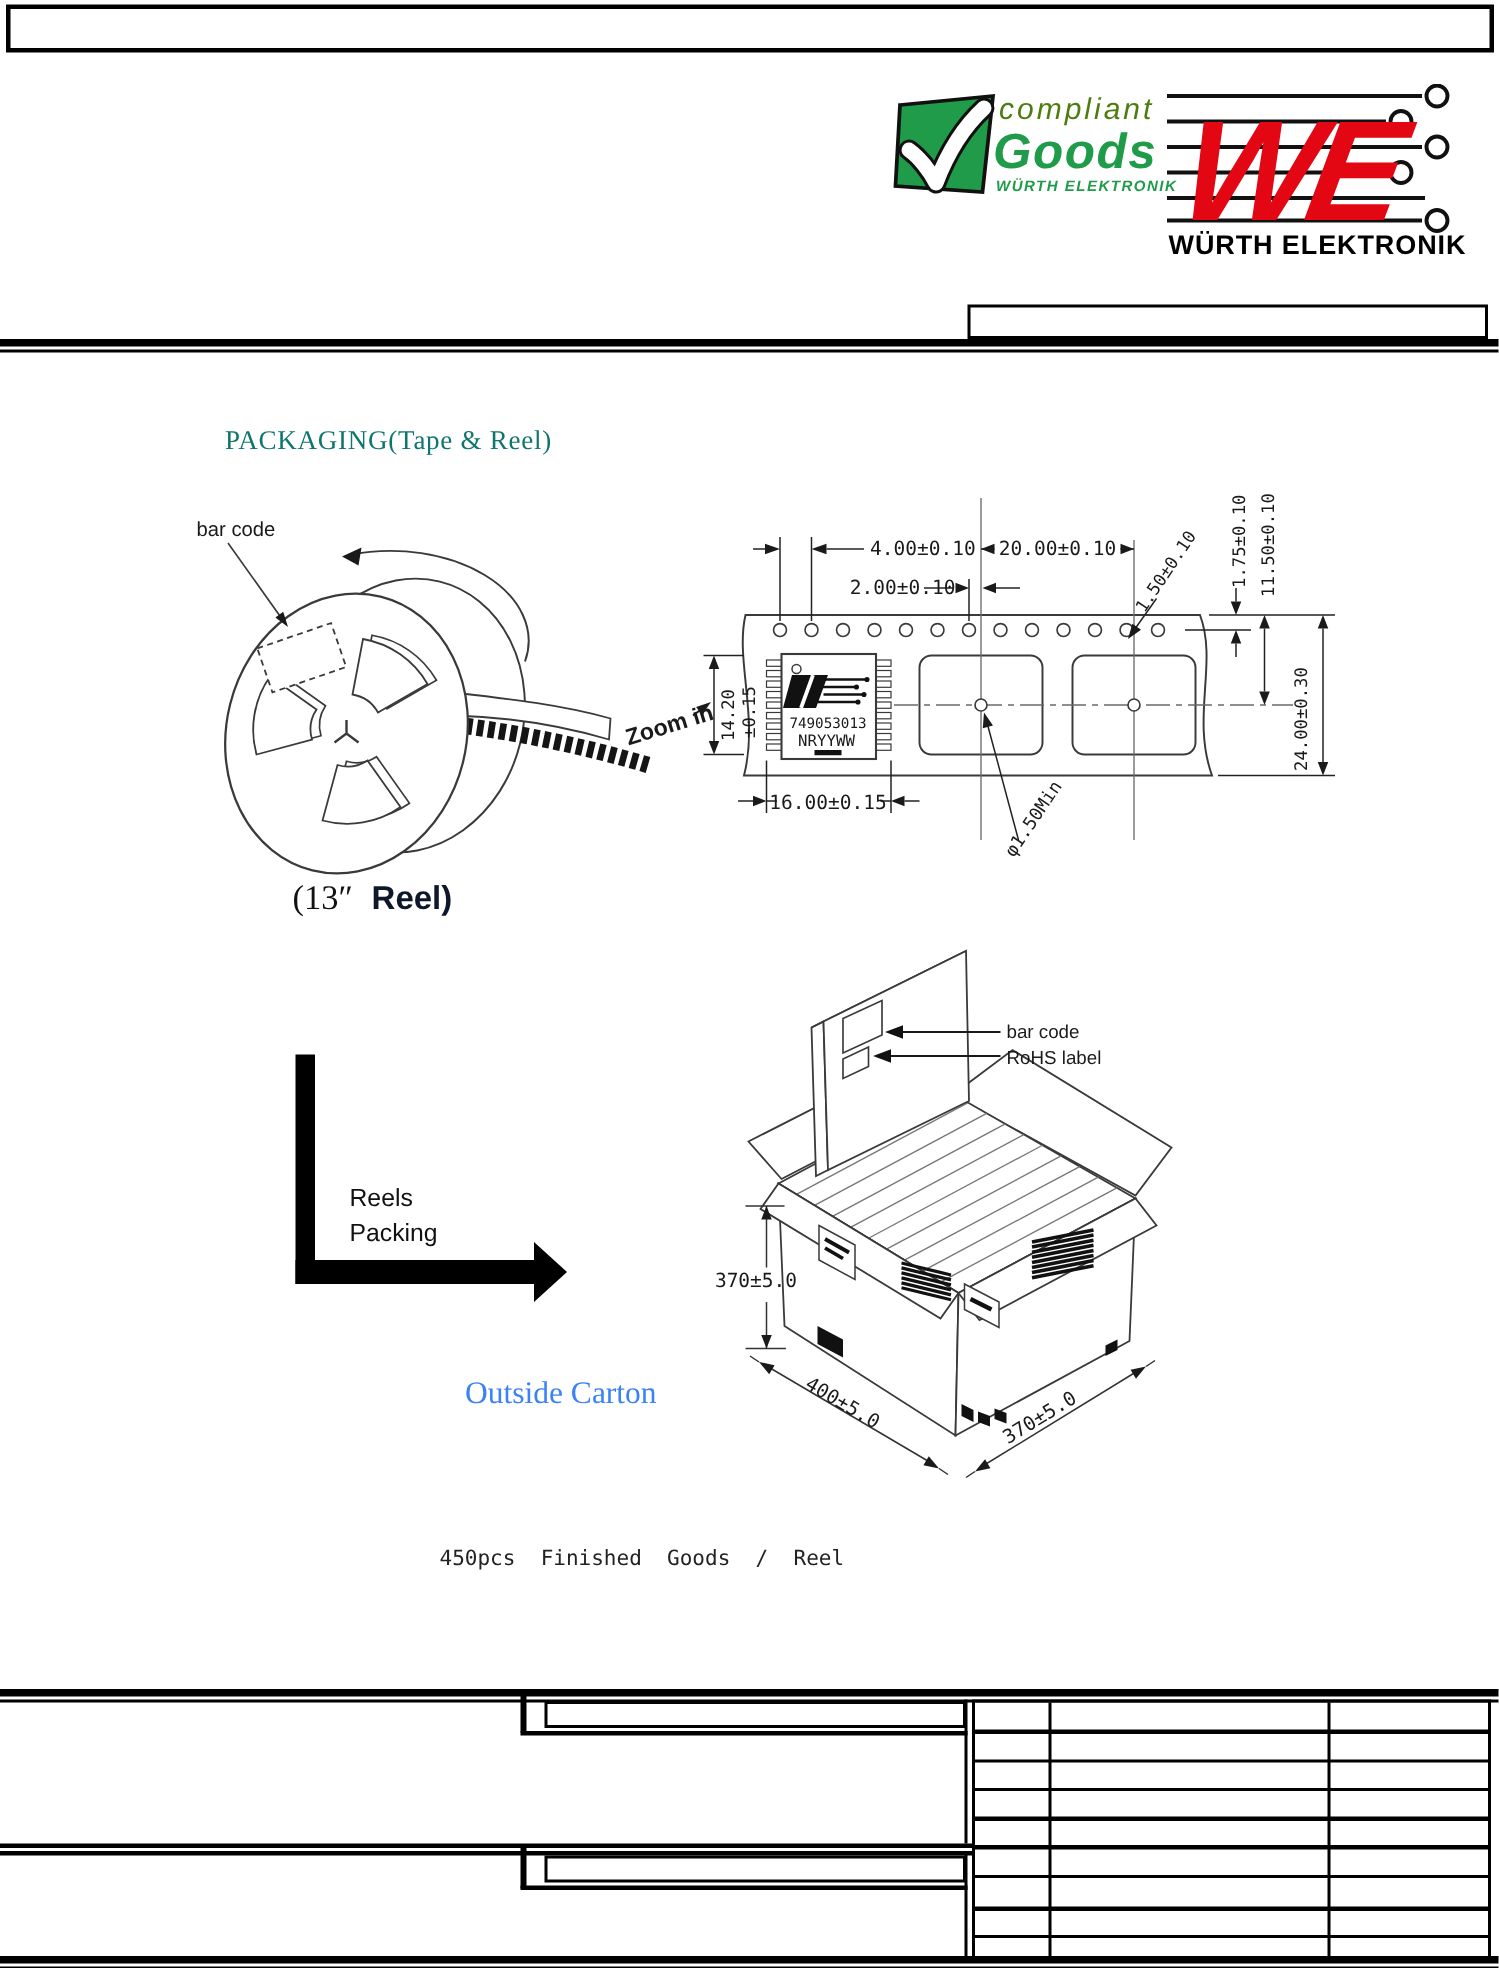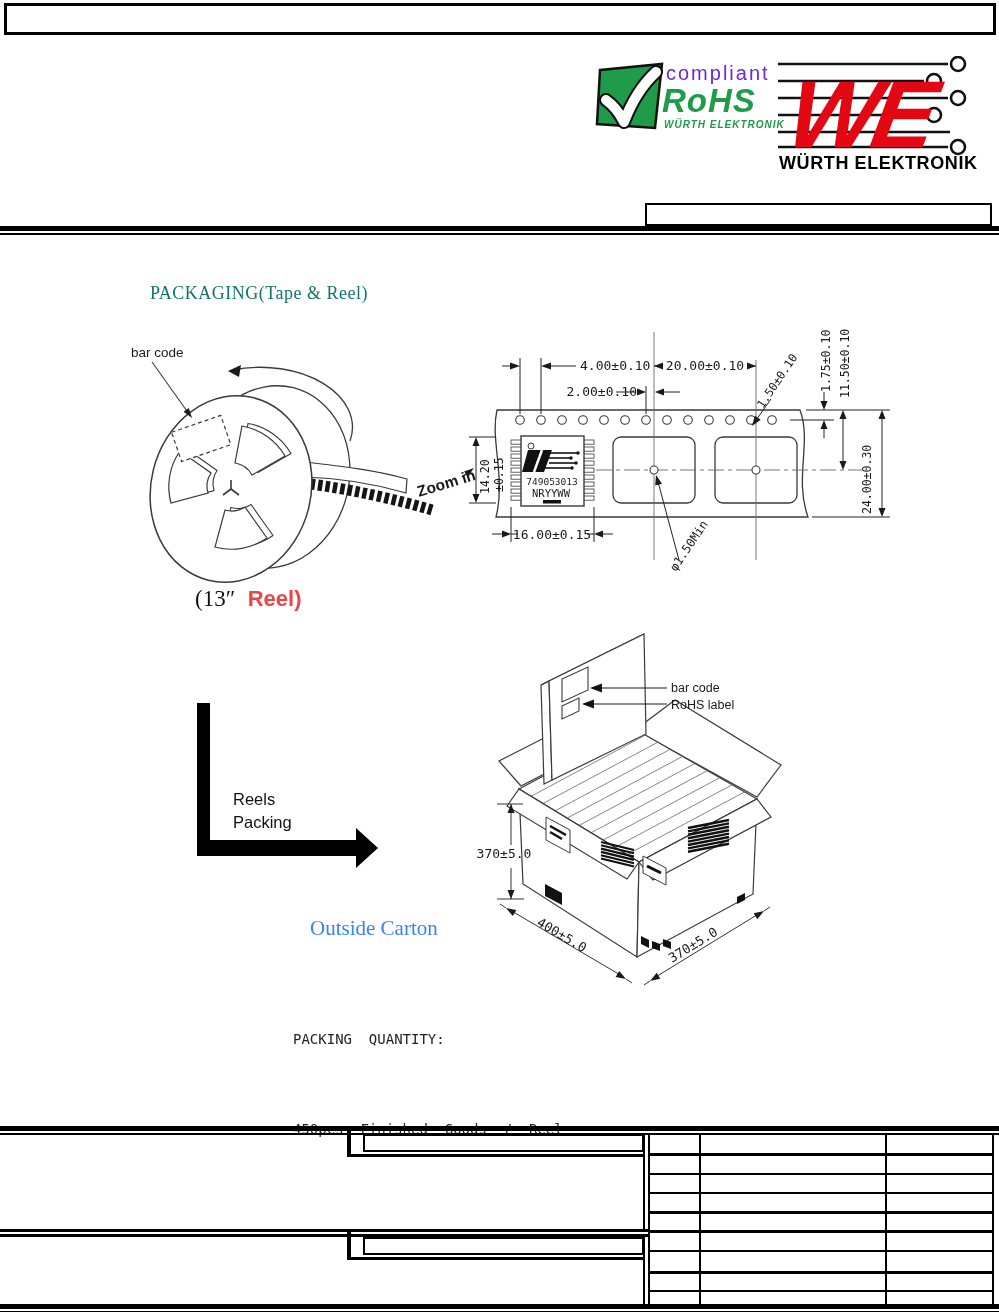--- a/index.html
+++ b/index.html
@@ -15,22 +15,22 @@
 <body>
 
 <div class="abs" style="left:4px;top:3px;width:986px;height:26px;border:3px solid #000;"></div>
 
 <div class="abs" style="left:590px;top:58px;width:195px;height:80px;">
   <svg width="195" height="80" viewBox="590 58 195 80">
     <polygon points="600,70 662,64 655,128 597,124" fill="#1f9b4a" stroke="#111" stroke-width="2.5"></polygon>
     <path d="M606,100 C613,105 620,114 624,122 C632,101 643,84 656,72" fill="none" stroke="#111" stroke-width="14" stroke-linecap="round" stroke-linejoin="round"></path>
     <path d="M606,100 C613,105 620,114 624,122 C632,101 643,84 656,72" fill="none" stroke="#fff" stroke-width="10" stroke-linecap="round" stroke-linejoin="round"></path>
   </svg>
-  <div class="abs" style="left:76px;top:4px;font-size:20px;letter-spacing:2px;color:#6d28d9;">compliant</div>
-  <div class="abs" style="left:72px;top:24px;font-style:italic;font-weight:bold;font-size:33px;color:#1f9b4a;letter-spacing:1px;">RoHS</div>
+  <div class="abs" style="left:76px;top:4px;font-style:italic;font-size:20px;letter-spacing:2px;color:#4d7c0f;">compliant</div>
+  <div class="abs" style="left:72px;top:24px;font-style:italic;font-weight:bold;font-size:33px;color:#1f9b4a;letter-spacing:1px;">Goods</div>
   <div class="abs" style="left:74px;top:61px;font-style:italic;font-weight:bold;font-size:10px;color:#1f9b4a;letter-spacing:1px;">WÜRTH ELEKTRONIK</div>
 </div>
 
 <svg class="abs" style="left:772px;top:56px;" width="215" height="120" viewBox="772 56 215 120">
   <g stroke="#111" stroke-width="2.6">
     <line x1="778" y1="64" x2="948" y2="64"></line>
     <line x1="778" y1="81" x2="924" y2="81"></line>
     <line x1="778" y1="98" x2="948" y2="98"></line>
     <line x1="778" y1="115" x2="924" y2="115"></line>
     <line x1="778" y1="132" x2="950" y2="132"></line>
@@ -88,21 +88,21 @@
   <polygon points="192,418 188.8,407.9 183.6,411.7" fill="#1a1a1a"></polygon>
   <polygon points="228,371 241,365 239,377" fill="#1a1a1a"></polygon>
   <text class="lbl" x="131" y="357" font-size="13.5">bar code</text>
   <text class="lbl" transform="translate(419,497) rotate(-17)" font-size="15.5" font-weight="600">Zoom in</text>
   <line x1="462" y1="477" x2="470" y2="471" stroke="#1a1a1a" stroke-width="1.3"></line>
   <polygon points="474,468 464.1,471.4 467.9,476.6" fill="#1a1a1a"></polygon>
 </svg>
 
 <div class="abs" style="left:195px;top:586px;">
   <span style="font-family:'Liberation Serif',serif;font-size:23px;color:#111;">(13″</span>
-  <span style="font-family:'Liberation Sans',sans-serif;font-weight:bold;font-size:22px;color:#ef4444;margin-left:8px;">Reel)</span>
+  <span style="font-family:'Liberation Sans',sans-serif;font-weight:bold;font-size:22px;color:#0f172a;margin-left:8px;">Reel)</span>
 </div>
 
 <svg class="abs" style="left:440px;top:320px;" width="460" height="265" viewBox="440 320 460 265">
 
   <path d="M497,410 L800,410 C812,442 794,478 808,517 L496,517 C506,478 490,440 497,410 Z" fill="none" stroke="#3a3a3a" stroke-width="1.3"></path>
 
   <g fill="#fff" stroke="#3a3a3a" stroke-width="1.1">
     <circle cx="520" cy="420" r="4.3"></circle>
       <circle cx="541" cy="420" r="4.3"></circle>
       <circle cx="562" cy="420" r="4.3"></circle>
@@ -337,21 +337,20 @@
       <polygon points="764,911 753.7,913.2 757.3,919.2"></polygon>
   </g>
   <text x="504" y="858" font-size="13" text-anchor="middle">370±5.0</text>
   <text transform="translate(536,925) rotate(30.5)" font-size="13">400±5.0</text>
   <text transform="translate(672,963) rotate(-31.5)" font-size="13">370±5.0</text>
 </svg>
 
 <div class="abs" style="left:310px;top:916px;font-family:'Liberation Serif',serif;font-size:21px;color:#3b82f6;">Outside Carton</div>
 
 <div class="abs cad" style="left:293px;top:964px;font-size:14px;line-height:30px;">
-  <div>PACKING  QUANTITY:</div>
   <div>450pcs  Finished  Goods  /  Reel</div>
 </div>
 
 <div class="line" style="left:0;top:1126px;width:999px;height:5px;"></div>
 <div class="line" style="left:0;top:1133px;width:999px;height:1.5px;"></div>
 
 <div class="line" style="left:347px;top:1128px;width:4px;height:27px;"></div>
 <div class="abs" style="left:363px;top:1134px;width:277px;height:14px;border:2.5px solid #000;"></div>
 <div class="line" style="left:347px;top:1154px;width:298px;height:3px;"></div>
 <div class="line" style="left:643px;top:1133px;width:2px;height:96px;"></div>

